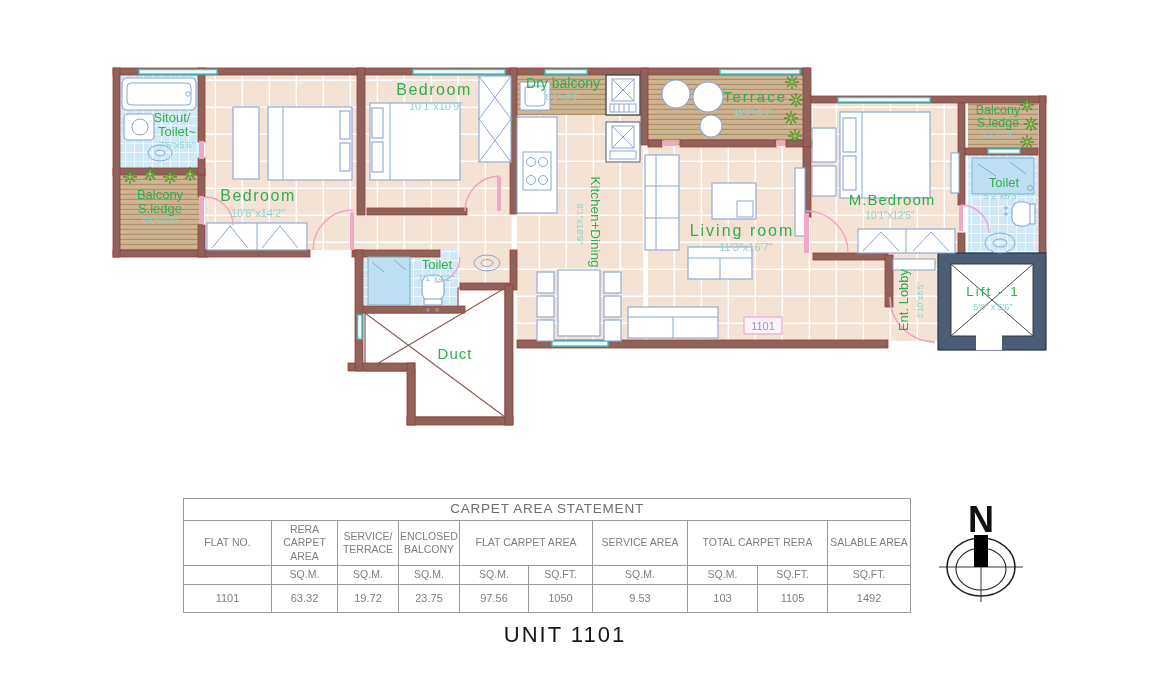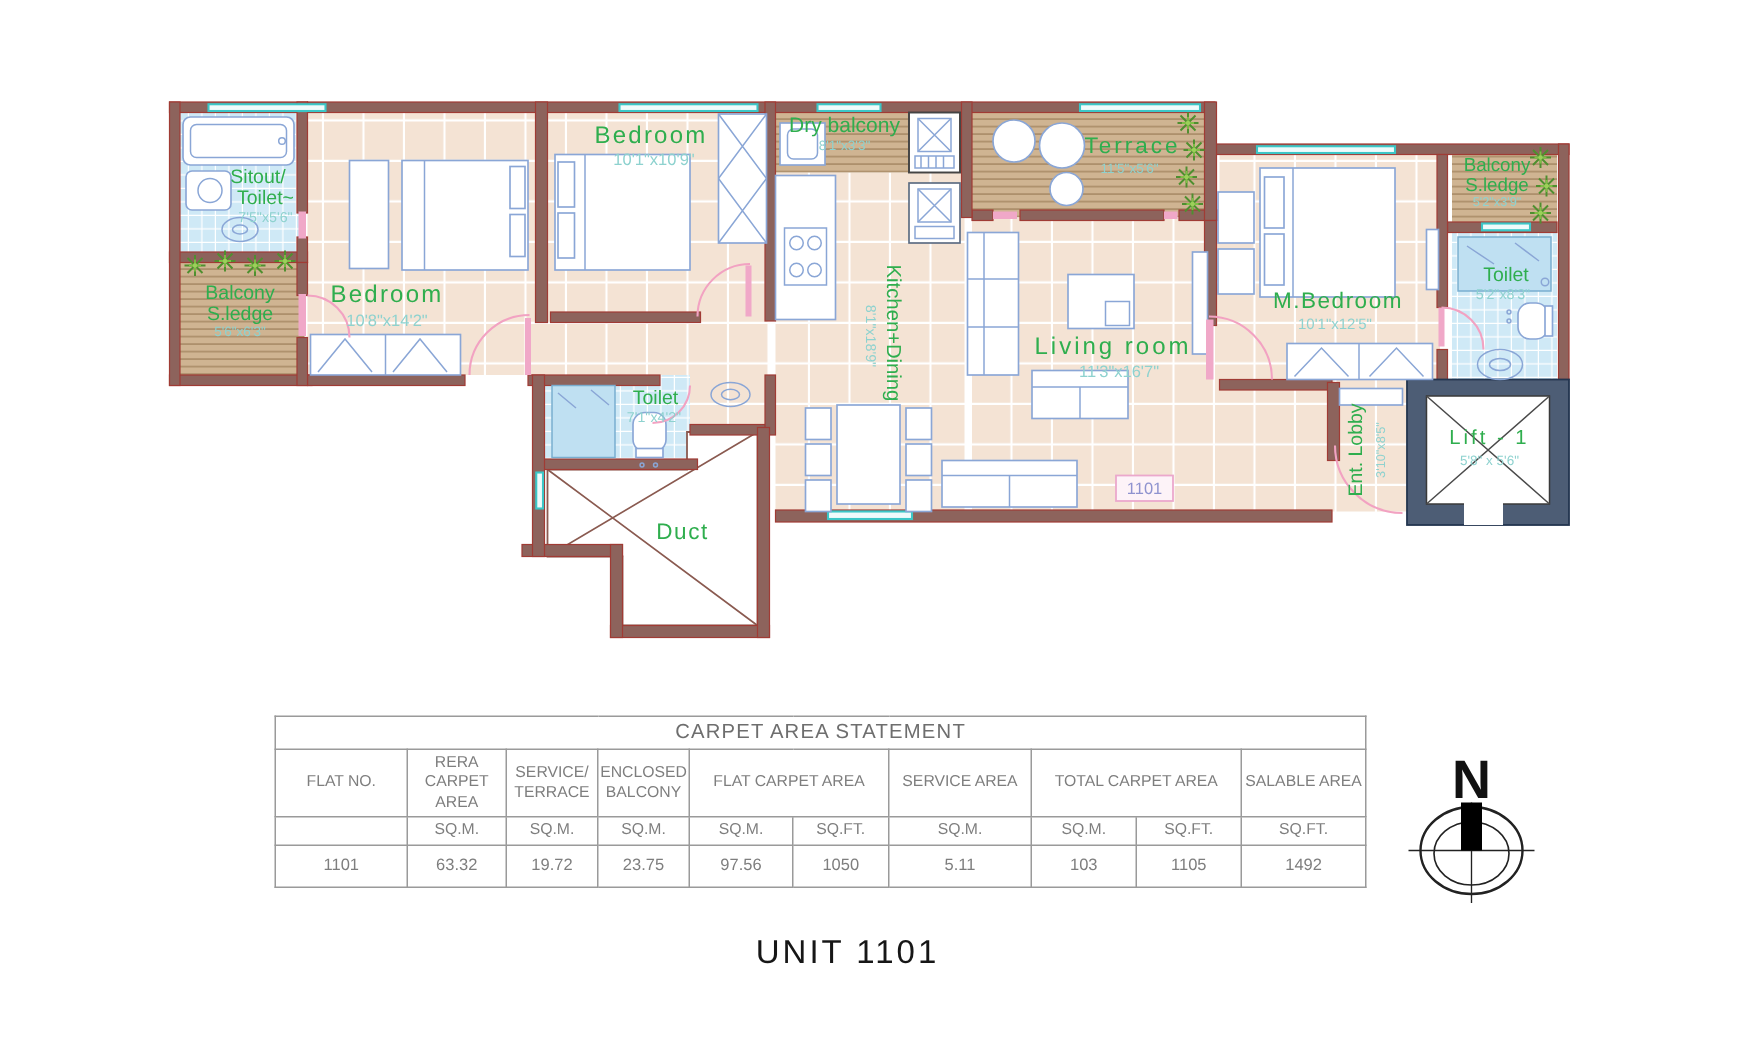--- a/index.html
+++ b/index.html
@@ -8,21 +8,21 @@
   svg text{font-family:"Liberation Sans",sans-serif;}
   .rl{fill:#2fae4e;}
   .dm{fill:#8ed2cf;}
   .wall{fill:#8d635c;stroke:#a03b34;stroke-width:.8;}
   .win{fill:#effbfb;stroke:#3cc7c7;stroke-width:1.4;}
   .fur{fill:#fff;stroke:#8aa6d6;stroke-width:1.1;}
   .furl{fill:none;stroke:#8aa6d6;stroke-width:1;}
   .pink{fill:none;stroke:#f2a2c2;stroke-width:1.4;}
   .leaf{fill:#f0a8c8;}
   .shw{fill:#bfe0f2;stroke:#79aed0;stroke-width:1;}
-  #area-table{position:absolute;left:183px;top:477px;width:727px;border-collapse:collapse;table-layout:fixed;}
+  #area-table{position:absolute;left:183px;top:498px;width:727px;border-collapse:collapse;table-layout:fixed;}
   #area-table td{border:1px solid #9a9a9a;text-align:center;vertical-align:middle;
       color:#7e7e7e;font-size:10.5px;line-height:1.25;padding:1px 1px;overflow:hidden;}
   #area-table .t-title td{font-size:13.5px;letter-spacing:.8px;color:#6e6e6e;height:19px;}
   #area-table .t-head td{height:42px;}
   #area-table .t-units td{height:16px;margin-top:12px;}
   #area-table .t-vals td{height:25px;font-size:11px;}
   .unit-title{position:absolute;left:455px;top:622px;width:220px;text-align:center;
       font-family:Liberation Sans, sans-serif;font-size:22px;letter-spacing:2px;color:#161616;}
   .compass{position:absolute;left:933px;top:496px;}
 </style>
@@ -358,21 +358,21 @@
         <tr class="t-title">
     <td colspan="10">CARPET AREA STATEMENT</td>
   </tr>
   <tr class="t-head">
     <td>FLAT NO.</td>
     <td>RERA CARPET AREA</td>
     <td>SERVICE/ TERRACE</td>
     <td>ENCLOSED BALCONY</td>
     <td colspan="2">FLAT CARPET AREA</td>
     <td>SERVICE AREA</td>
-    <td colspan="2">TOTAL CARPET AREA</td>
+    <td colspan="2">TOTAL CARPET RERA</td>
     <td>SALABLE AREA</td>
   </tr>
   <tr class="t-units">
     <td></td>
     <td>SQ.M.</td>
     <td>SQ.M.</td>
     <td>SQ.M.</td>
     <td>SQ.M.</td>
     <td>SQ.FT.</td>
     <td>SQ.M.</td>
@@ -380,21 +380,21 @@
     <td>SQ.FT.</td>
     <td>SQ.FT.</td>
   </tr>
   <tr class="t-vals">
     <td>1101</td>
     <td>63.32</td>
     <td>19.72</td>
     <td>23.75</td>
     <td>97.56</td>
     <td>1050</td>
-    <td>5.11</td>
+    <td>9.53</td>
     <td>103</td>
     <td>1105</td>
     <td>1492</td>
   </tr>
 </tbody>
     </table>
 
 <svg class="compass" width="100" height="114" viewBox="0 0 100 114">
   <text x="48" y="36" font-size="36" font-weight="600" fill="#111" text-anchor="middle">N</text>
   <ellipse cx="48" cy="71" rx="34" ry="29" fill="none" stroke="#222" stroke-width="1.6"></ellipse>

